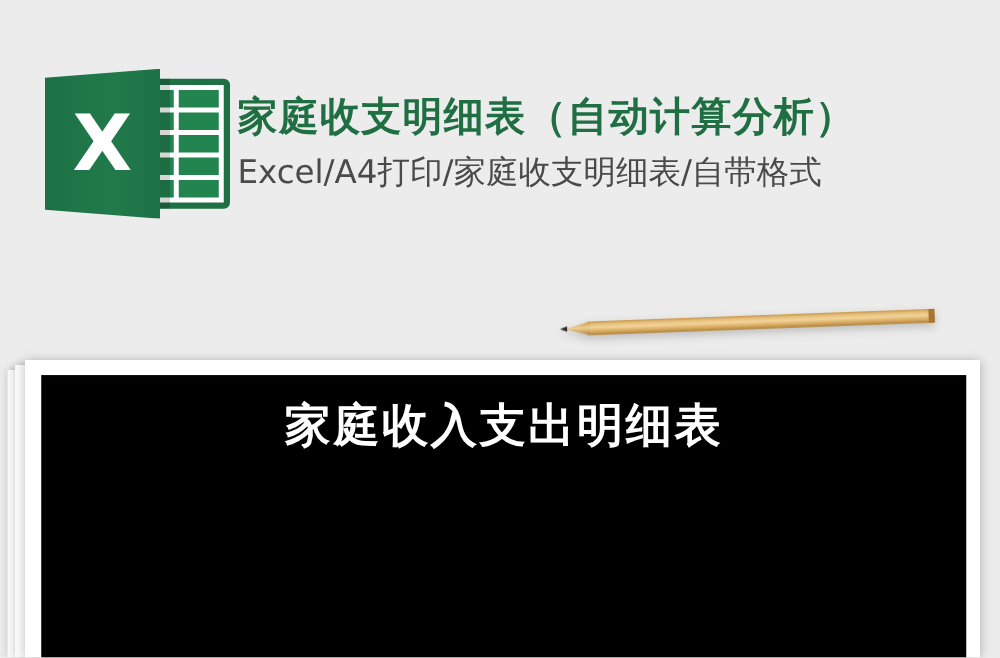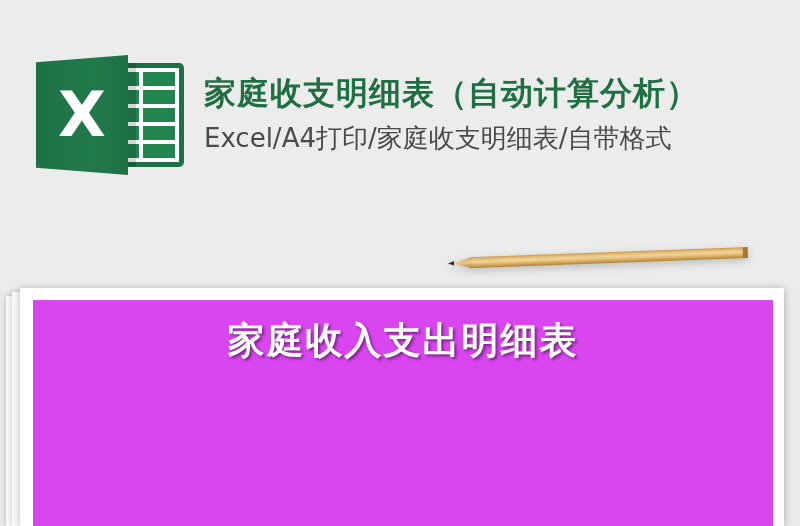--- a/index.html
+++ b/index.html
@@ -44,21 +44,21 @@
     display: flex; align-items: center; justify-content: center;
     color: #fff; font-size: 62px; font-weight: bold;
     font-family: "DejaVu Sans", "Liberation Sans", sans-serif;
     line-height: 1;
   }
   .xl-shadow {
     position: absolute; left: 86px; top: 8px; width: 14px; height: 104px;
     background: rgba(0,0,0,0.16);
   }
 
-  .banner-text { margin-left: 18px; }
+  .banner-text { margin-left: 4px; }
   #banner-title {
     color: #1f6f43; font-size: 32px; font-weight: bold;
     letter-spacing: 1px; line-height: 1.25; white-space: nowrap;
   }
   #banner-subtitle {
     color: #4a4a4a; font-size: 26px; font-weight: normal;
     letter-spacing: 0px; line-height: 1.35; margin-top: 8px; white-space: nowrap;
   }
 
   
@@ -95,21 +95,21 @@
   #paper3 { left: 6px;  top: 296px; width: 768px; height: 230px; }
   #paper2 { left: 12px; top: 292px; width: 768px; height: 234px; }
   #paper1 {
     left: 20px; top: 288px; width: 764px; height: 238px;
     background: #ffffff; box-shadow: 0 1px 8px rgba(0,0,0,0.25);
   }
 
   
   #slide {
     position: absolute; left: 33px; top: 300px; width: 740px; height: 226px;
-    background: #d946ef;
+    background: #000000;
     box-shadow: inset 0 1px 0 rgba(255,255,255,0.07);
     padding-left: 20px;
   }
   #slide-title {
     position: absolute; left: 0; top: 16px; width: 740px;
     text-align: center; color: #ffffff;
     font-size: 37px; font-weight: bold; letter-spacing: 2px;
     text-shadow: 2px 2px 3px rgba(0,0,0,0.45);
   }
 </style>

